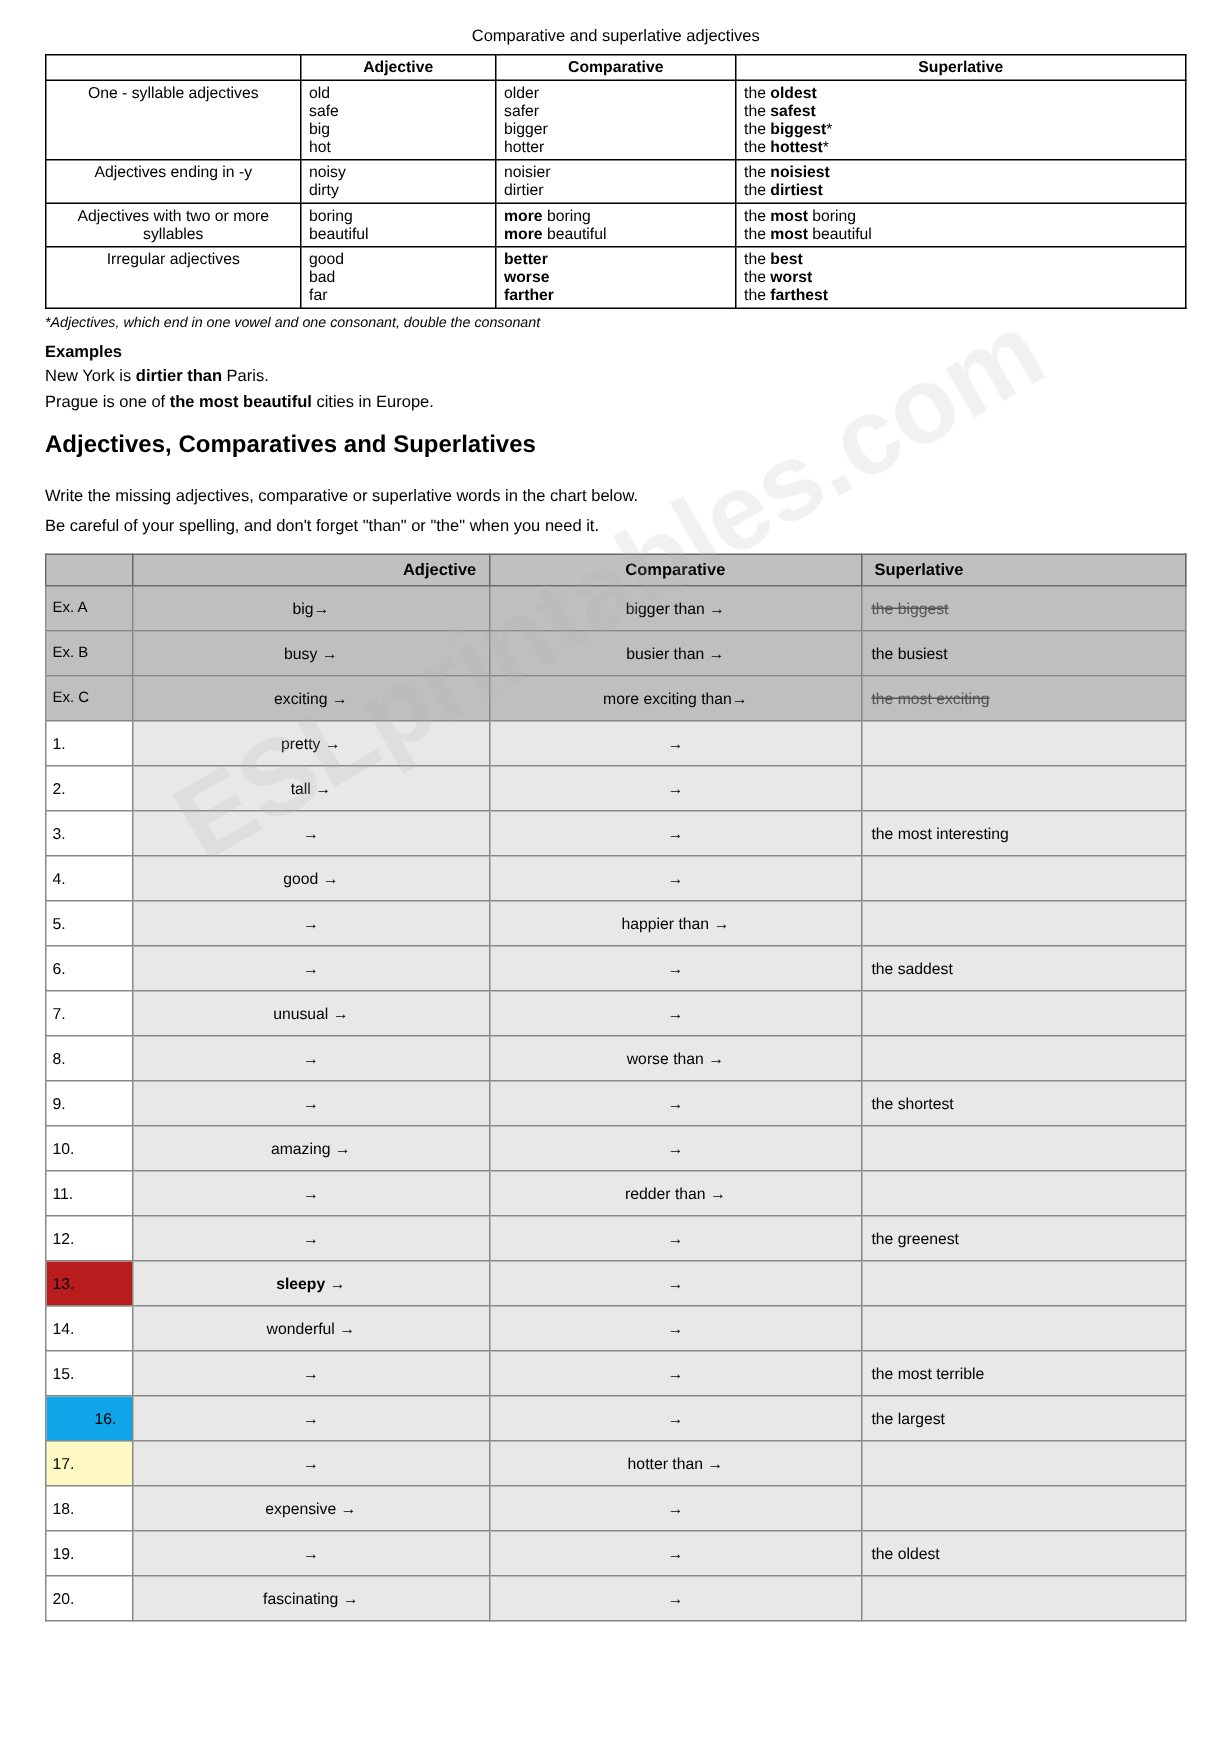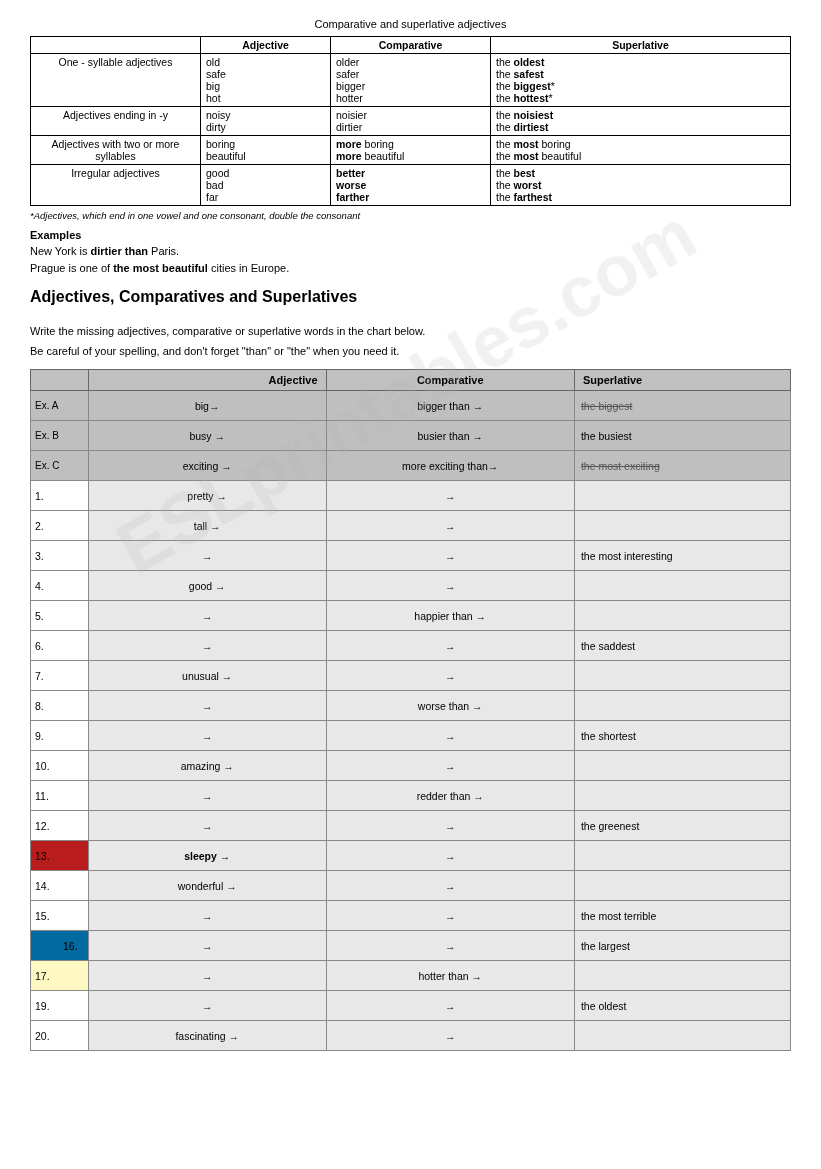--- a/index.html
+++ b/index.html
@@ -324,29 +324,35 @@
         <td class="comp-cell" style="background: rgb(232, 232, 232);">→</td>
         <td class="super-cell" style="background: rgb(232, 232, 232);"></td>
       </tr>
       <tr>
         <td class="num-col" style="background: rgb(255, 255, 255);">15.</td>
         <td class="adj-cell" style="background: rgb(232, 232, 232);">→</td>
         <td class="comp-cell" style="background: rgb(232, 232, 232);">→</td>
         <td class="super-cell" style="background: rgb(232, 232, 232);">the most terrible</td>
       </tr>
       <tr>
-        <td class="num-col" style="background: #0369a1; padding-left: 32px;">16.</td>
+        <td class="num-col" style="background: #0ea5e9; padding-left: 32px;">16.</td>
         <td class="adj-cell" style="background: rgb(232, 232, 232);">→</td>
         <td class="comp-cell" style="background: rgb(232, 232, 232);">→</td>
         <td class="super-cell" style="background: rgb(232, 232, 232);">the largest</td>
       </tr>
       <tr>
         <td class="num-col" style="background: #fef9c3;">17.</td>
         <td class="adj-cell" style="background: rgb(232, 232, 232);">→</td>
         <td class="comp-cell" style="background: rgb(232, 232, 232);">hotter than →</td>
+        <td class="super-cell" style="background: rgb(232, 232, 232);"></td>
+      </tr>
+      <tr>
+        <td class="num-col" style="background: rgb(255, 255, 255);">18.</td>
+        <td class="adj-cell" style="background: rgb(232, 232, 232);">expensive →</td>
+        <td class="comp-cell" style="background: rgb(232, 232, 232);">→</td>
         <td class="super-cell" style="background: rgb(232, 232, 232);"></td>
       </tr>
       <tr>
         <td class="num-col" style="background: rgb(255, 255, 255);">19.</td>
         <td class="adj-cell" style="background: rgb(232, 232, 232);">→</td>
         <td class="comp-cell" style="background: rgb(232, 232, 232);">→</td>
         <td class="super-cell" style="background: rgb(232, 232, 232);">the oldest</td>
       </tr>
       <tr>
         <td class="num-col" style="background: rgb(255, 255, 255);">20.</td>

